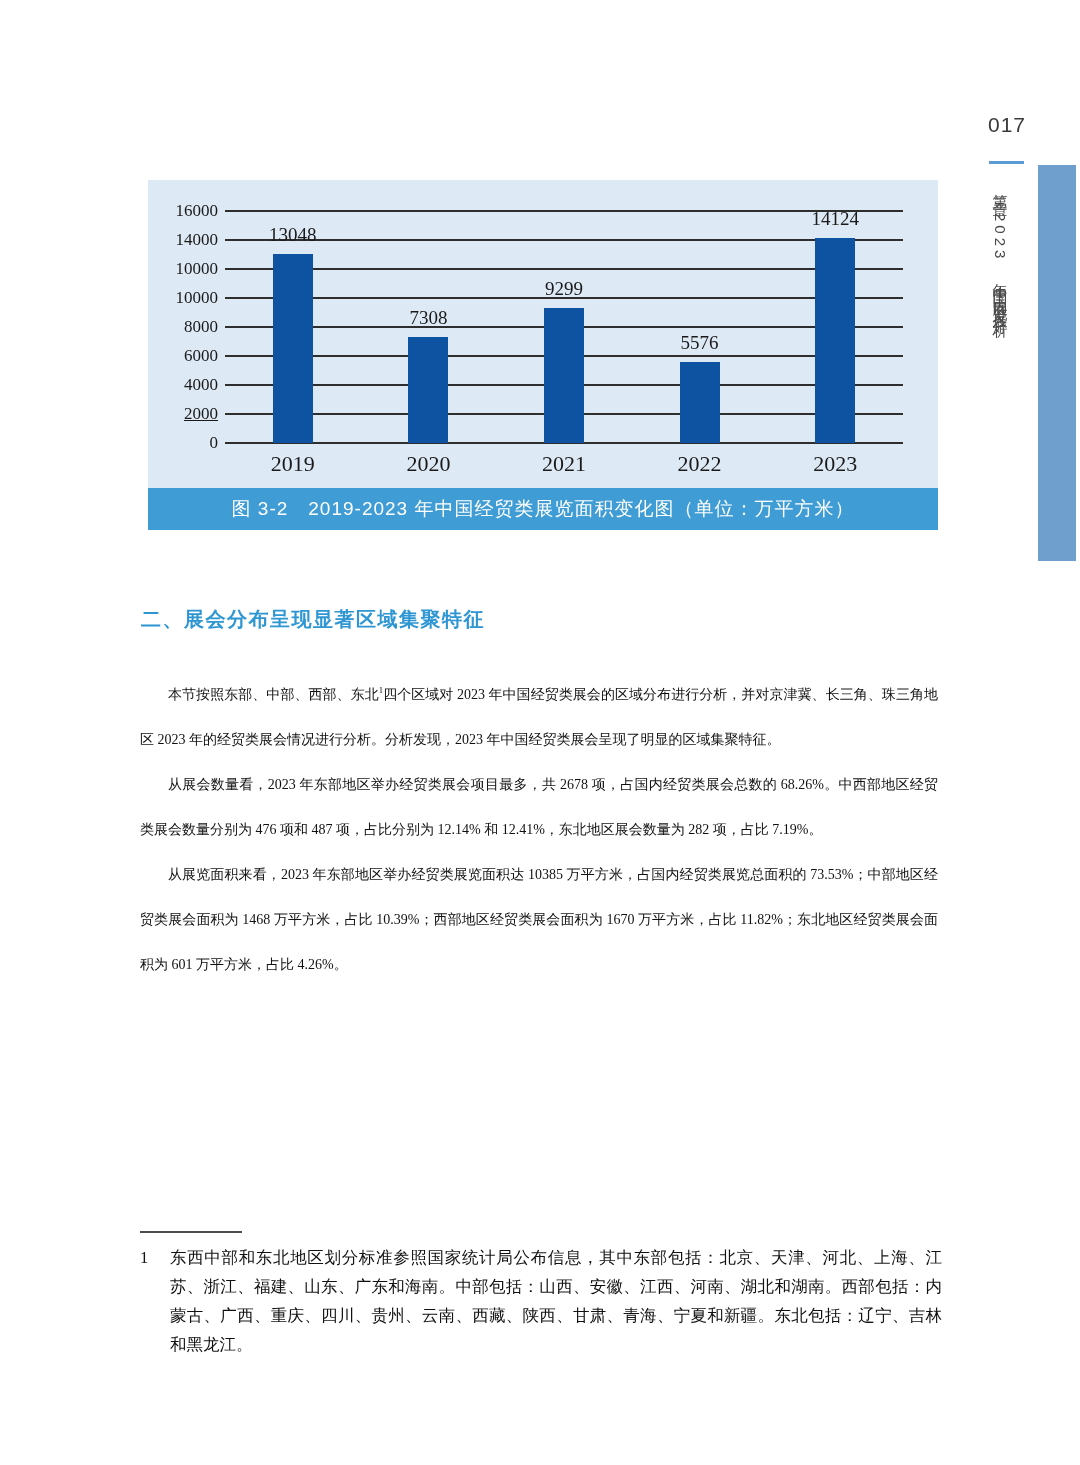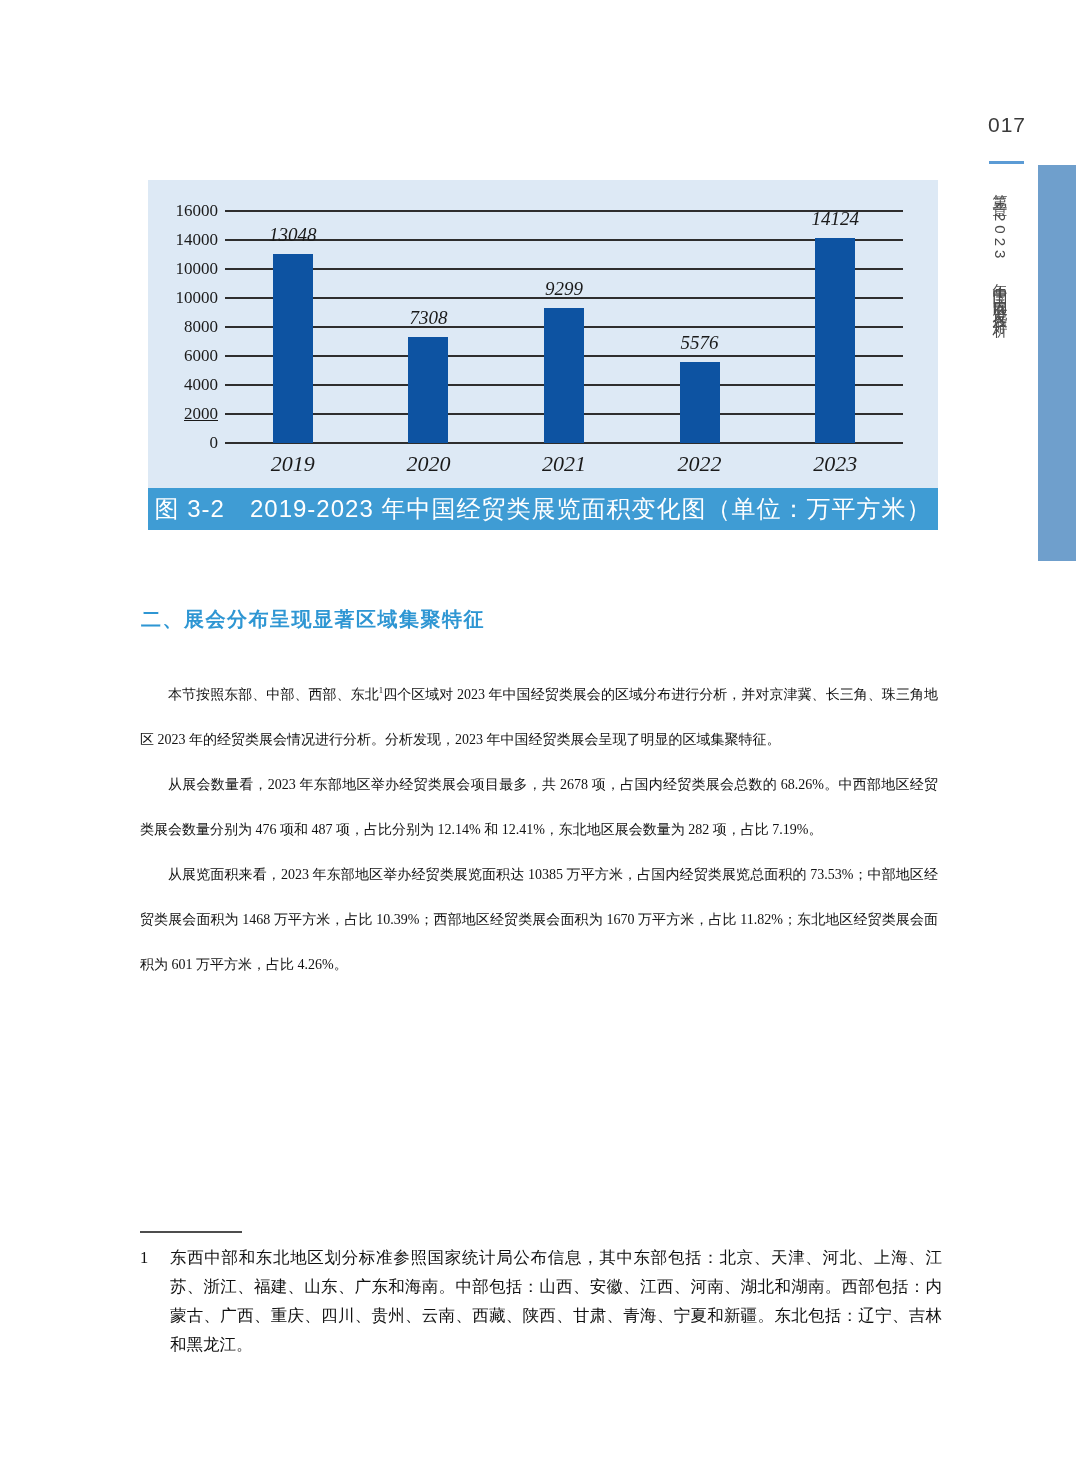--- a/index.html
+++ b/index.html
@@ -68,21 +68,21 @@
     width: 100%;
     text-align: right;
     font-size: 17px;
     line-height: 22px;
     color: #1a1a1a;
     padding-left: 20px;
   }
   .chart-plot {
     position: absolute;
     left: 77px; top: 31px;
-    width: 678px; height: 232px; font-style: italic;
+    width: 678px; height: 232px;
   }
   .gridline {
     position: absolute;
     left: 0; width: 100%;
     height: 1.5px;
     background: #2e2e2e;
   }
   .bar {
     position: absolute;
     background: #0d53a2;
@@ -104,21 +104,21 @@
     color: #1a1a1a;
   }
   .chart-caption {
     width: 790px; height: 42px;
     background: #3f9cd4;
     color: #ffffff;
     display: flex;
     align-items: center;
     justify-content: center;
     font-family: "Liberation Sans", "DejaVu Sans", sans-serif;
-    font-size: 24px;
+    font-size: 19px;
     letter-spacing: 1px;
   }
 
   
   .section-heading {
     position: absolute;
     left: 141px; top: 606px;
     width: 820px;
     font-family: "Liberation Sans", "DejaVu Sans", sans-serif;
     font-weight: bold;

